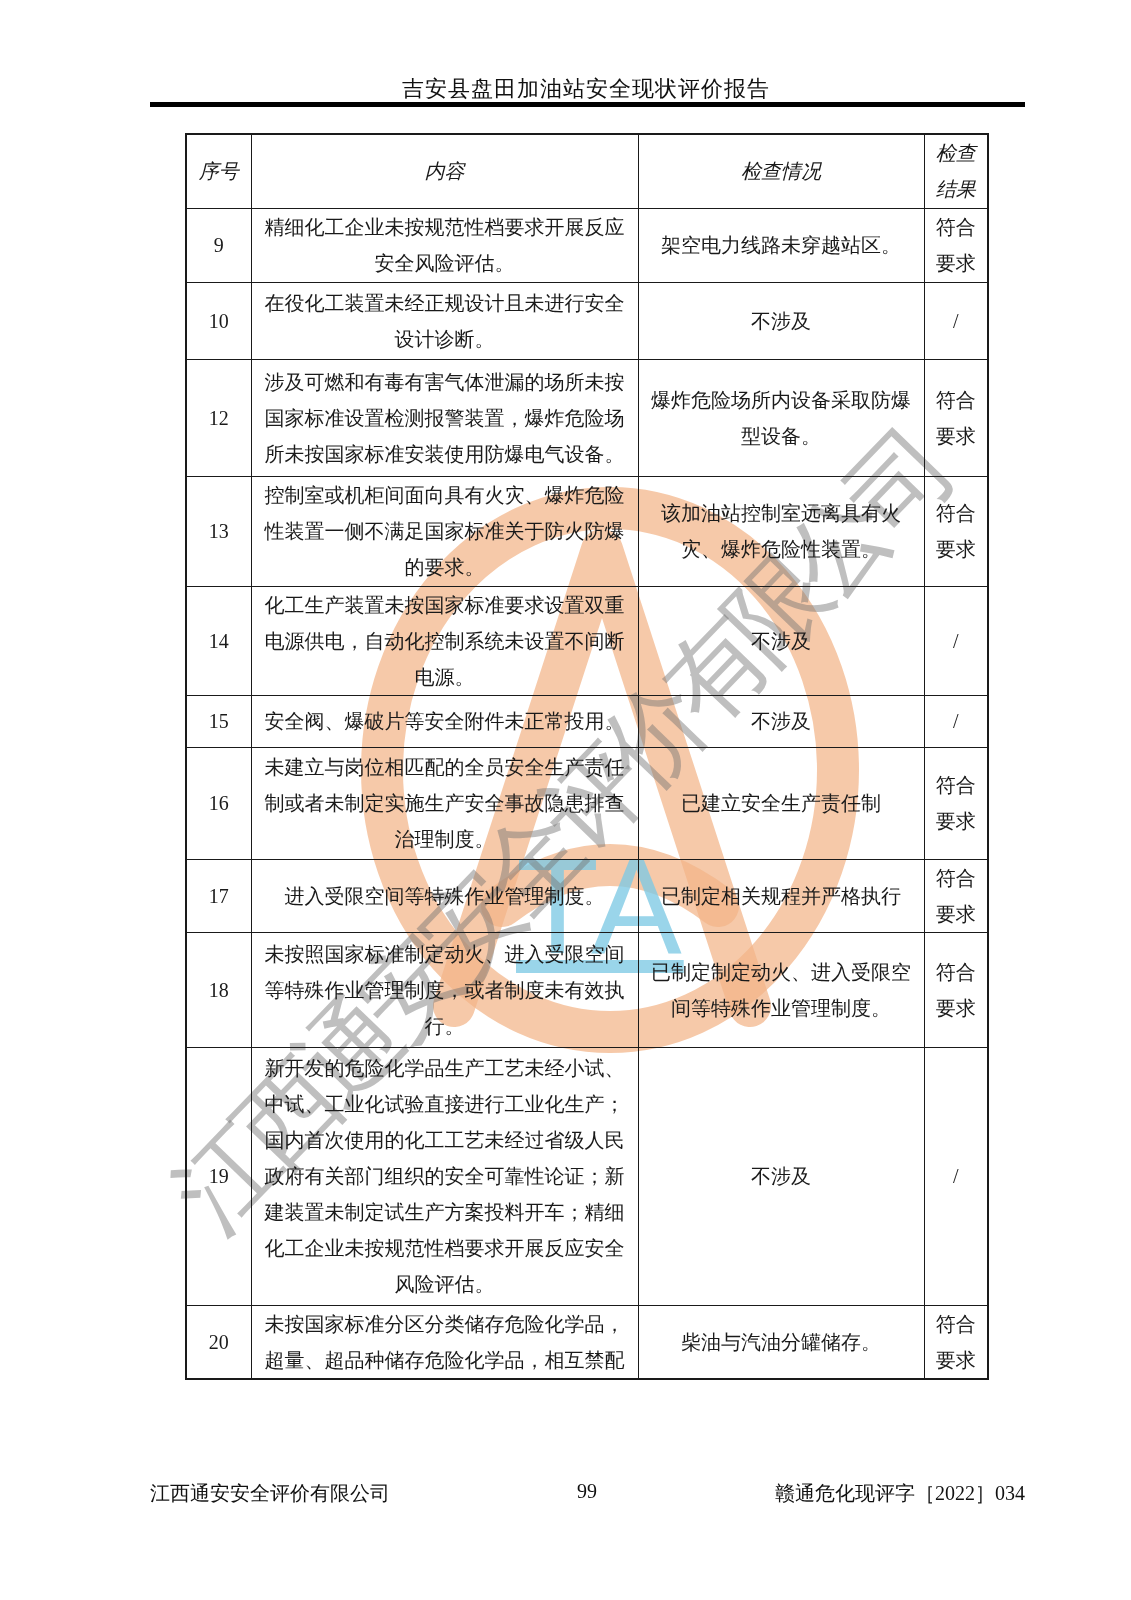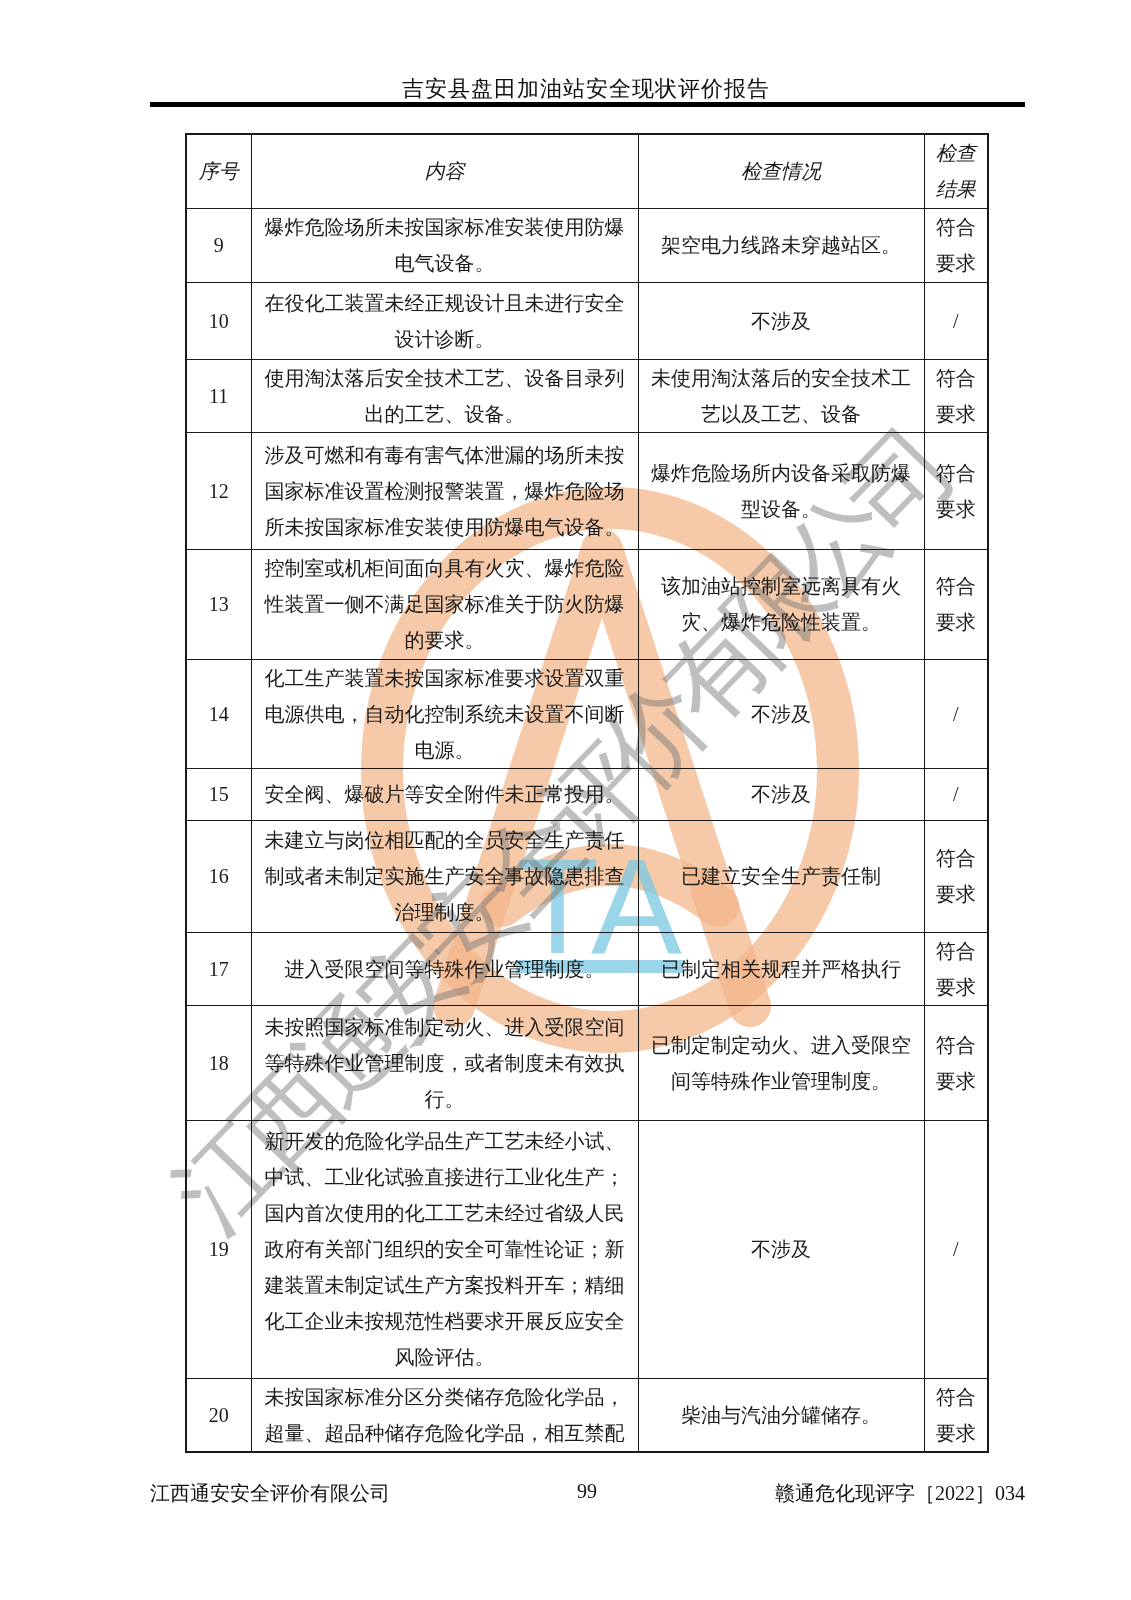--- a/index.html
+++ b/index.html
@@ -121,35 +121,29 @@
         <tr>
           <th>序号</th>
           <th>内容</th>
           <th>检查情况</th>
           <th>检查结果</th>
         </tr>
       </thead>
       <tbody>
           <tr style="height: 74px;">
             <td class="c-no">9</td>
-            <td class="c-content">爆炸危险场所未按国家标准安装使用防爆电气设备。</td>
+            <td class="c-content">精细化工企业未按规范性档要求开展反应安全风险评估。</td>
             <td class="c-situation">架空电力线路未穿越站区。</td>
             <td class="c-result">符合要求</td>
           </tr>
           <tr style="height: 77px; padding-left: 16px;">
             <td class="c-no">10</td>
             <td class="c-content">在役化工装置未经正规设计且未进行安全设计诊断。</td>
             <td class="c-situation">不涉及</td>
             <td class="c-result">/</td>
-          </tr>
-          <tr style="height: 70px;">
-            <td class="c-no">11</td>
-            <td class="c-content">使用淘汰落后安全技术工艺、设备目录列出的工艺、设备。</td>
-            <td class="c-situation">未使用淘汰落后的安全技术工艺以及工艺、设备</td>
-            <td class="c-result">符合要求</td>
           </tr>
           <tr style="height: 117px;">
             <td class="c-no">12</td>
             <td class="c-content">涉及可燃和有毒有害气体泄漏的场所未按国家标准设置检测报警装置，爆炸危险场所未按国家标准安装使用防爆电气设备。</td>
             <td class="c-situation">爆炸危险场所内设备采取防爆型设备。</td>
             <td class="c-result">符合要求</td>
           </tr>
           <tr style="height: 110px;">
             <td class="c-no">13</td>
             <td class="c-content">控制室或机柜间面向具有火灾、爆炸危险性装置一侧不满足国家标准关于防火防爆的要求。</td>

